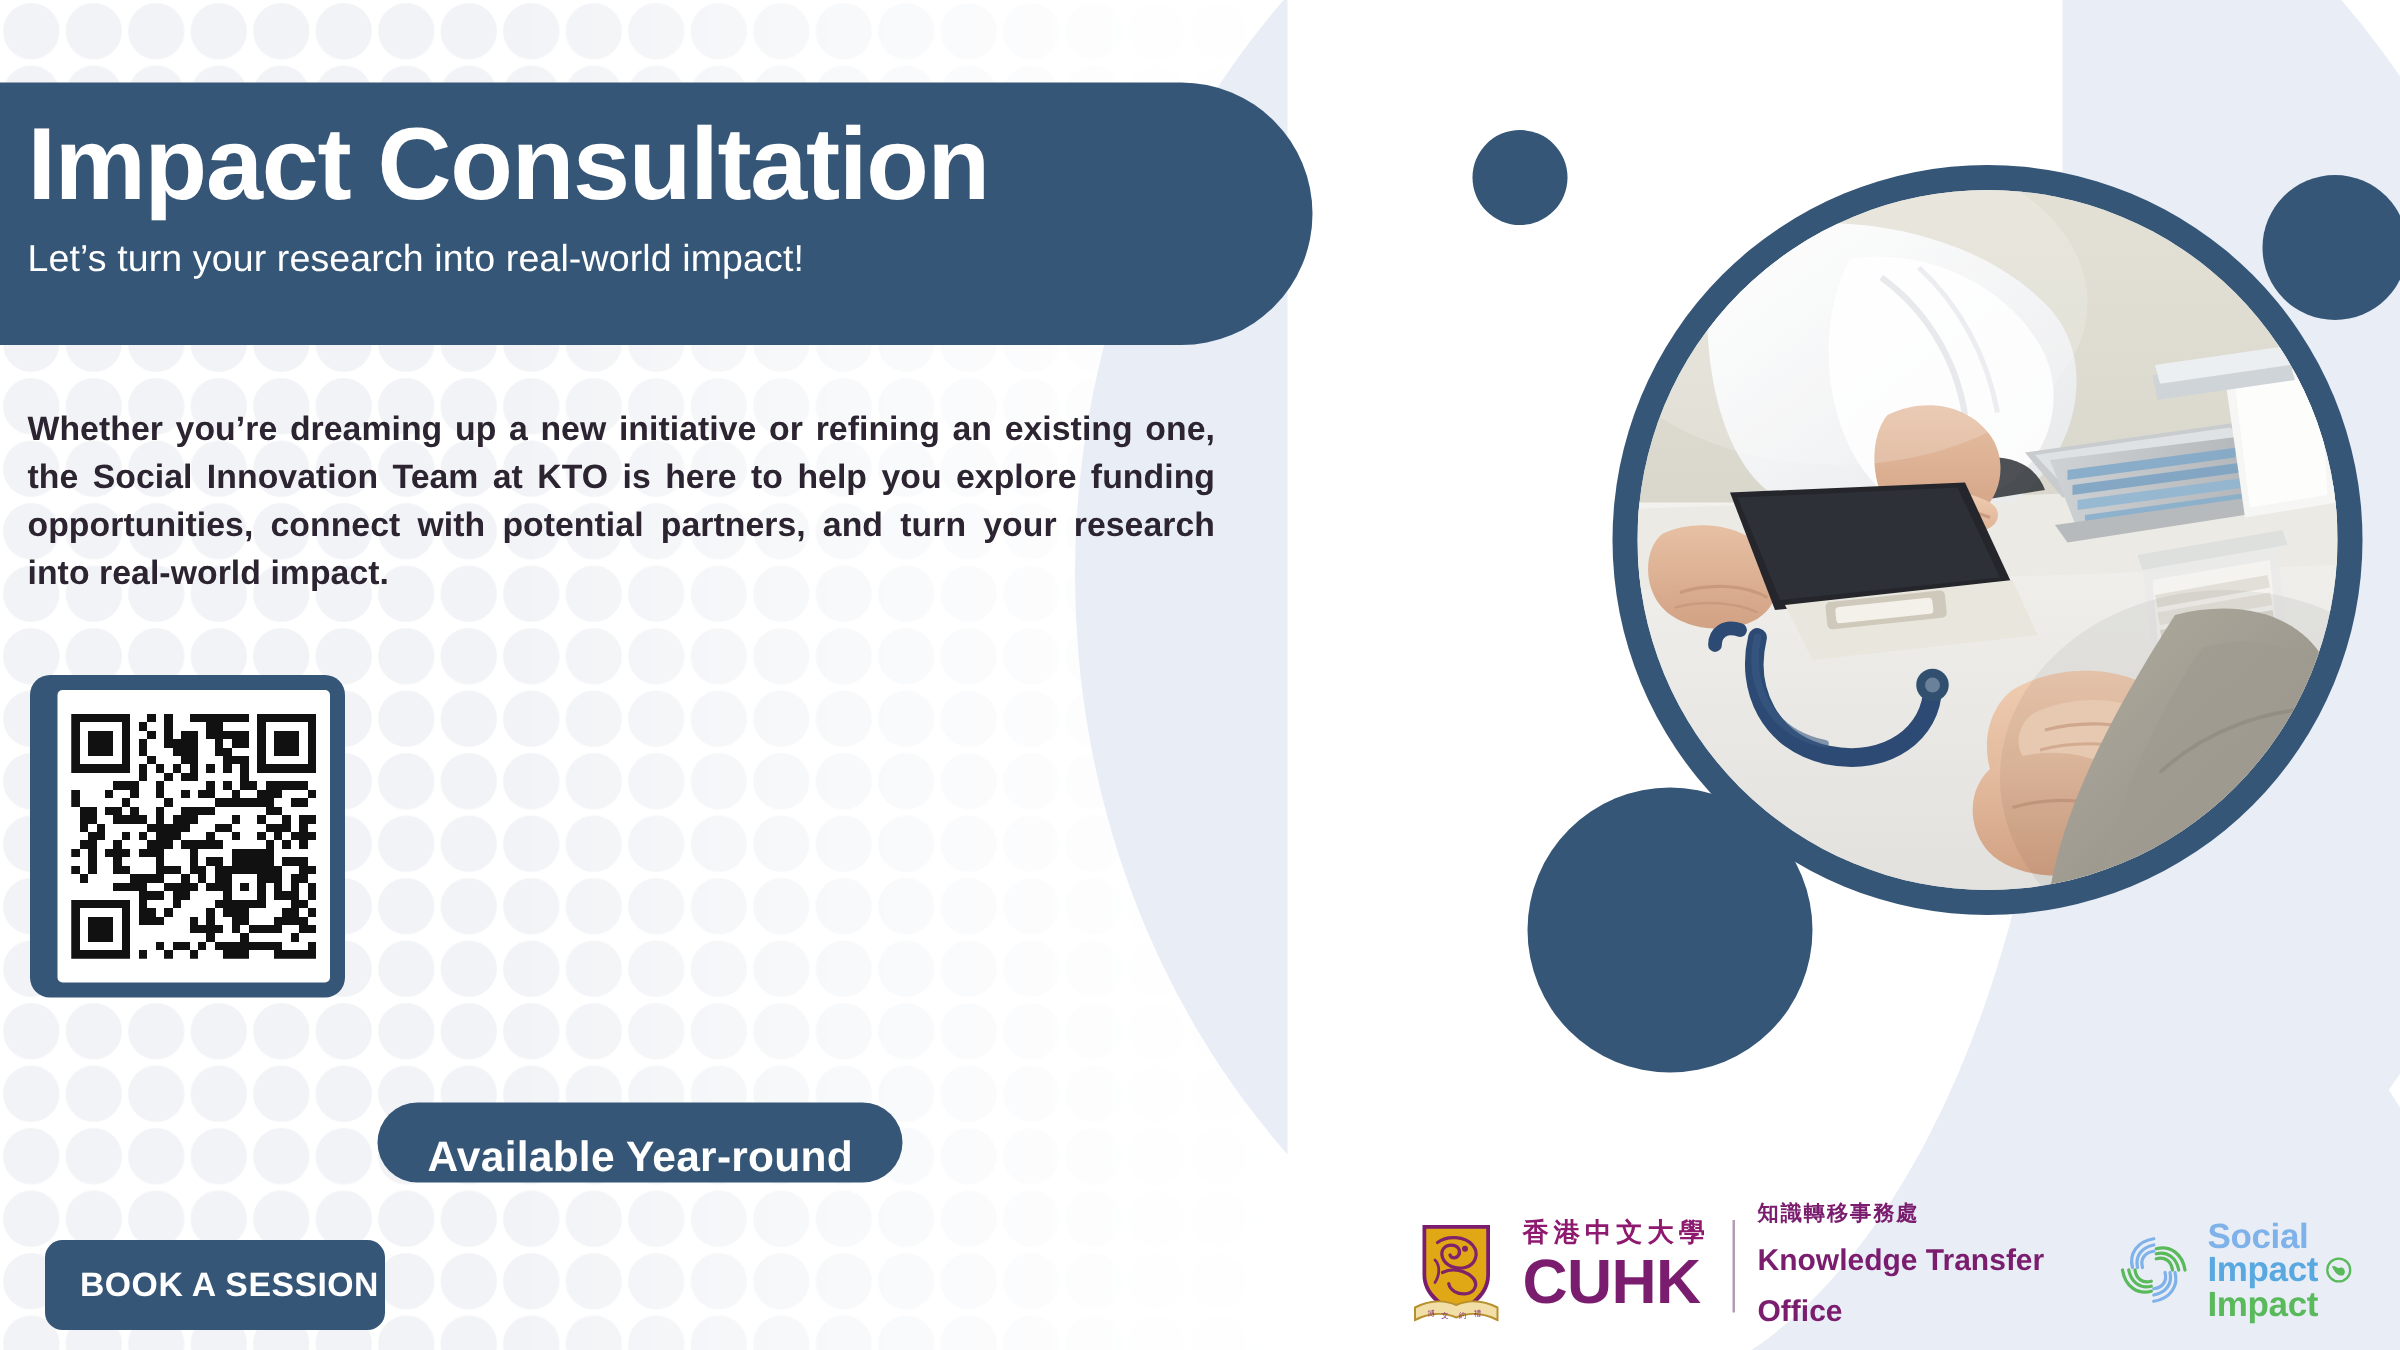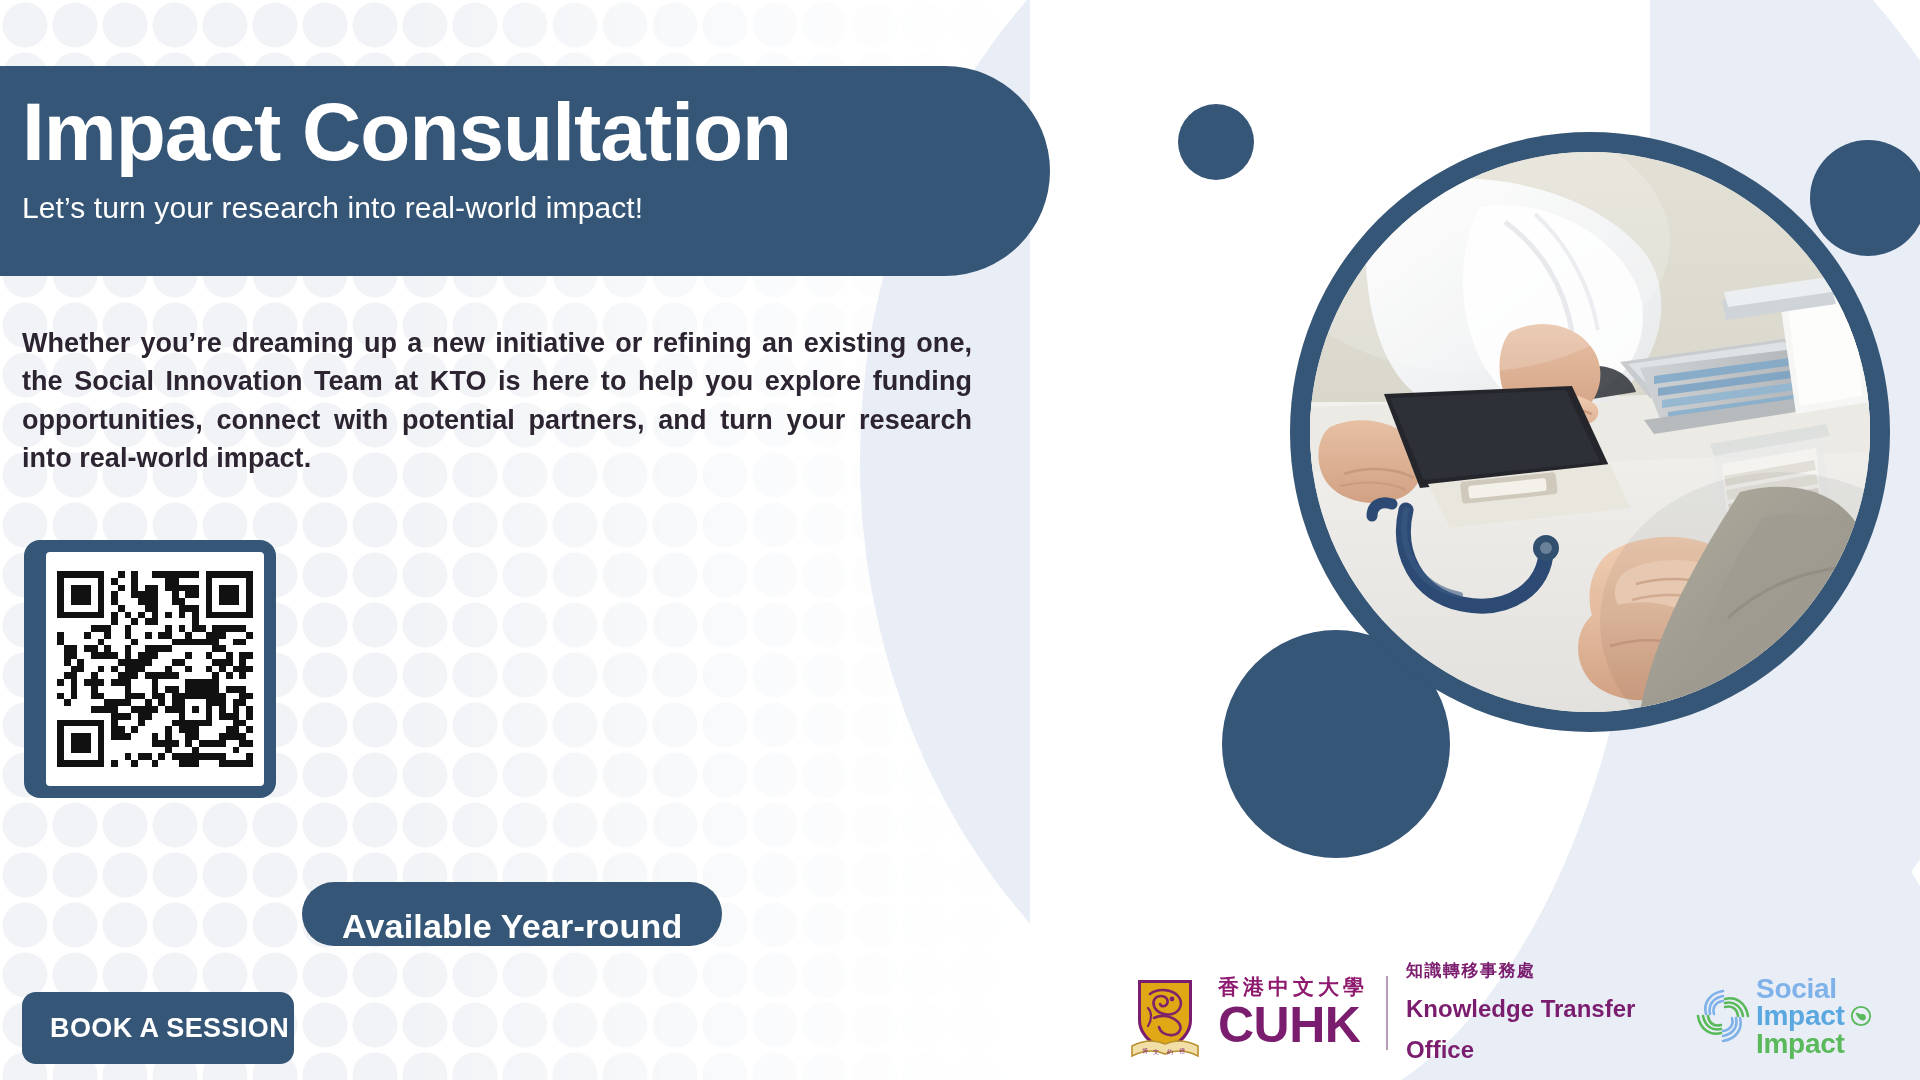--- a/index.html
+++ b/index.html
@@ -100,21 +100,21 @@
     padding:0 40px;
   }
   .badge span {
     color:#ffffff; font-size:34px; font-weight:700; white-space:nowrap;
     letter-spacing:0.2px;
     margin-top:25px;
   }
 
   
   .book-btn {
-    position:absolute; left:22px; top:992px; width:272px; height:72px;
+    position:absolute; left:36px; top:992px; width:272px; height:72px;
     background:#355677; border-radius:14px; z-index:13;
     display:flex; align-items:center; padding-left:28px;
   }
   .book-btn span {
     color:#ffffff; font-size:27px; font-weight:700; letter-spacing:0.4px;
     white-space:nowrap;
   }
 
   
   .cuhk-logo {
@@ -139,21 +139,21 @@
     line-height:1.15; white-space:nowrap;
   }
   .kto-en {
     color:#7b1d6e; font-size:24px; font-weight:700; line-height:1.15;
     white-space:nowrap; margin-top:14px;
   }
 
   
   .sia-logo {
     position:absolute; left:1690px; top:968px; height:96px; z-index:14;
-    display:flex; align-items:center; gap:0;
+    display:flex; align-items:center; gap:10px;
   }
   .sia-mark { width:66px; height:66px; flex:none; }
   .sia-text { display:flex; flex-direction:column; line-height:0.98; }
   .sia-l1 { color:#7fb2e8; font-size:28px; font-weight:700; letter-spacing:-0.3px; }
   .sia-l2 { color:#5aa8e0; font-size:28px; font-weight:700; letter-spacing:-0.3px; display:flex; align-items:center; gap:6px; }
   .sia-l3 { color:#5ab95a; font-size:28px; font-weight:700; letter-spacing:-0.3px; }
   .globe { width:22px; height:22px; }
 </style>
 </head>
 <body>

